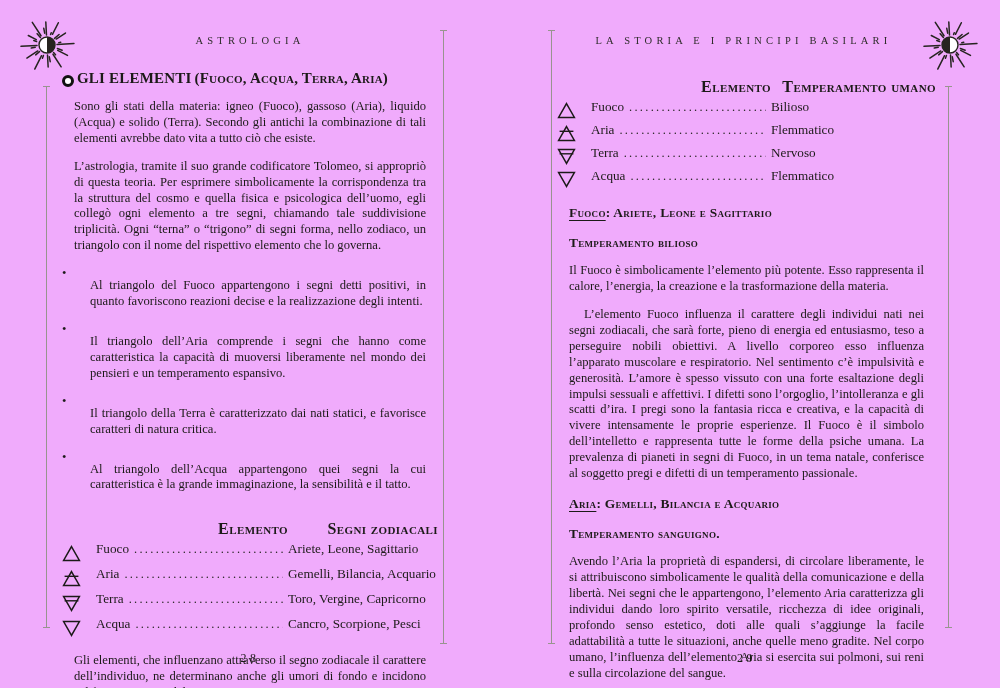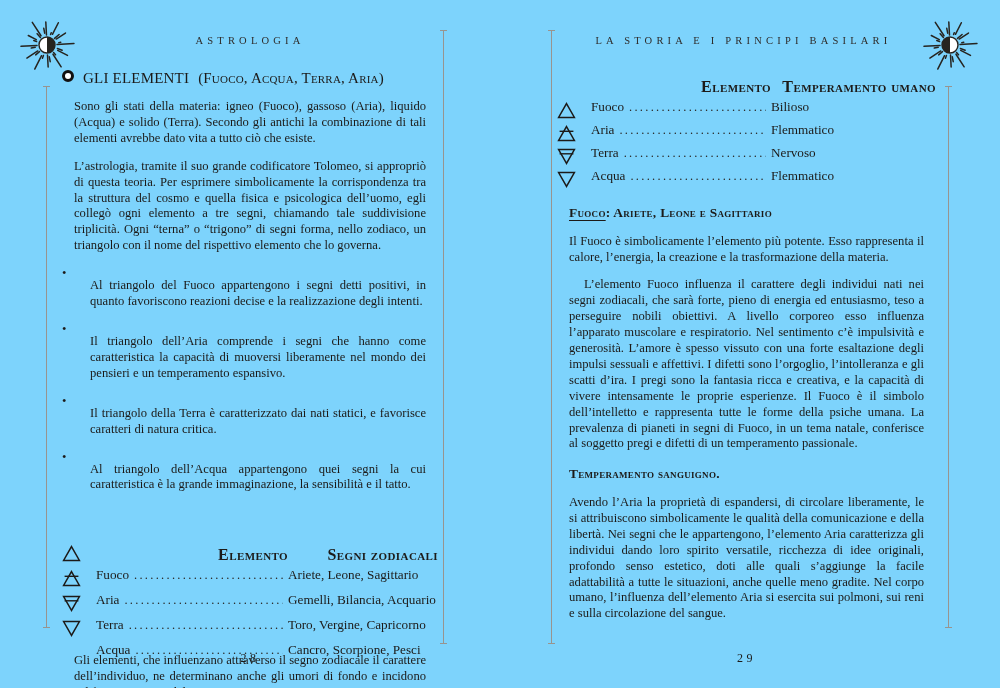--- a/index.html
+++ b/index.html
@@ -1,18 +1,18 @@
 <!DOCTYPE html>
 <html><head>
 <meta charset="utf-8">
 <style>
   html,body { margin:0; padding:0; background:#ffffff; }
   .spread {
     position:relative; width:1000px; height:688px; overflow:hidden;
-    background:#7dd3fc; color:#1c1a18;
+    background:#f0abfc; color:#1c1a18;
     font-family:"Liberation Serif","DejaVu Serif",serif;
   }
   
   .runhead {
     position:absolute; top:35px; font-size:10.5px; letter-spacing:4.2px;
     text-align:center; color:#2e2c2a; white-space:nowrap;
   }
   .runhead.left  { left:62px;  width:376px; }
   .runhead.right { left:554px; width:379px; }
   
@@ -31,22 +31,22 @@
   svg.sun.right { left:915px; }
   
   .col { position:absolute; }
   .col-left  { left:62px;  top:64px; width:376px; }
   .col-right { left:557px; top:78px; width:379px; }
   
   p.body { margin:12px; text-align:justify; font-size:12.6px; line-height:15.9px; }
   p.indent { text-indent:15px; }
   
   h2.sechead {
-    margin:6px 0 4px 0; font-size:15px; font-weight:normal; letter-spacing:0.2px;
-    display:flex; align-items:flex-start; gap:9px; white-space:nowrap;
+    margin:6px 0 4px 0; font-size:15px; font-weight:bold; letter-spacing:0.2px;
+    display:flex; align-items:flex-end; gap:3px; white-space:nowrap;
   }
   h2.sechead .sc { font-variant:small-caps; }
   .ring {
     display:inline-block; width:6px; height:6px; border:3.6px solid #111;
     border-radius:50%; background:#fff; flex:0 0 auto;
   }
   
   .bi { display:flex; }
   .bi .bm { flex:0 0 16px; font-size:12.6px; line-height:15.9px; }
   .bi p { flex:1; }
@@ -59,21 +59,21 @@
   .tbl-head .th1 { flex:1 1 auto; }
   .trow { display:flex; align-items:baseline; height:25px; font-size:13.2px; }
   .sym { flex:0 0 34px; align-self:center; line-height:0; }
   .sym svg { display:block; }
   .tname { flex:0 0 auto; }
   .dots { flex:1 1 auto; overflow:hidden; white-space:nowrap; margin:0 5px 0 5px; }
   .dots::after {
     content:".........................................................................";
     letter-spacing:2.3px; font-size:12.5px; color:#2a2825;
   }
-  .w-left  { flex:0 0 150px;margin-top:26px; }   
+  .w-left  { flex:0 0 150px; }   
   .w-right { flex:0 0 165px; }   
   .tval { text-align:left; }
   .footer-par { margin-top:13px; }
   
   .sec { margin-top:13px; }
   .sec h3, .sec h4 {
     margin:12px; font-size:13.4px; font-weight:bold; font-variant:small-caps;
     letter-spacing:0.3px; line-height:17.6px;
   }
   .sec .lead { text-decoration:underline; text-underline-offset:2.5px; }
@@ -286,25 +286,27 @@
             </svg>
           </span>
         <span class="tname">Acqua</span>
         <span class="dots"></span>
         <span class="tval w-right">Flemmatico</span>
       </div>
     </div>
 
     <div class="sec">
       <h3><span class="lead">Fuoco</span><span>: Ariete, Leone e Sagittario</span></h3>
+      <h4>Temperamento bilioso</h4>
       <p class="body">Il Fuoco è simbolicamente l’elemento più potente. Esso rappresenta il calore, l’energia, la creazione e la trasformazione della materia.</p>
       <p class="body indent">L’elemento Fuoco influenza il carattere degli individui nati nei segni zodiacali, che sarà forte, pieno di energia ed entusiasmo, teso a perseguire nobili obiettivi. A livello corporeo esso influenza l’apparato muscolare e respiratorio. Nel sentimento c’è impulsività e generosità. L’amore è spesso vissuto con una forte esaltazione degli impulsi sessuali e affettivi. I difetti sono l’orgoglio, l’intolleranza e gli scatti d’ira. I pregi sono la fantasia ricca e creativa, e la capacità di vivere intensamente le proprie esperienze. Il Fuoco è il simbolo dell’intelletto e rappresenta tutte le forme della psiche umana. La prevalenza di pianeti in segni di Fuoco, in un tema natale, conferisce al soggetto pregi e difetti di un temperamento passionale.</p>
     </div>
 
     <div class="sec">
+      <h3><span class="lead">Aria</span><span>: Gemelli, Bilancia e Acquario</span></h3>
       <h4>Temperamento sanguigno.</h4>
       <p class="body">Avendo l’Aria la proprietà di espandersi, di circolare liberamente, le si attribuiscono simbolicamente le qualità della comunicazione e della libertà. Nei segni che le appartengono, l’elemento Aria caratterizza gli individui dando loro spirito versatile, ricchezza di idee originali, profondo senso estetico, doti alle quali s’aggiunge la facile adattabilità a tutte le situazioni, anche quelle meno gradite. Nel corpo umano, l’influenza dell’elemento Aria si esercita sui polmoni, sui reni e sulla circolazione del sangue.</p>
     </div>
   </div>
 
   <div class="pagenum left">28</div>
   <div class="pagenum right">29</div>
 </div>
 
 </body></html>

